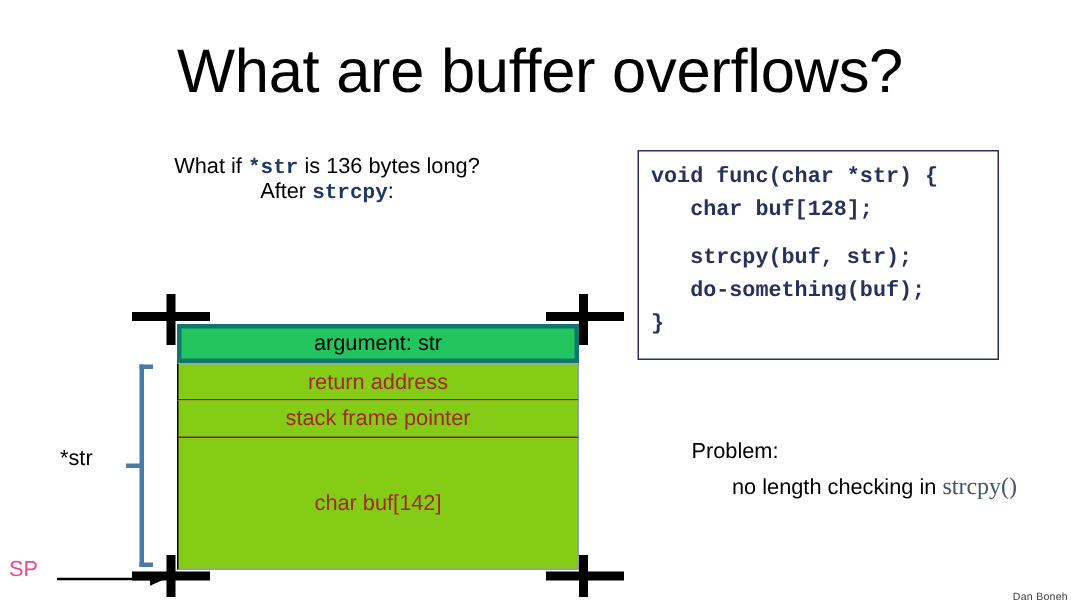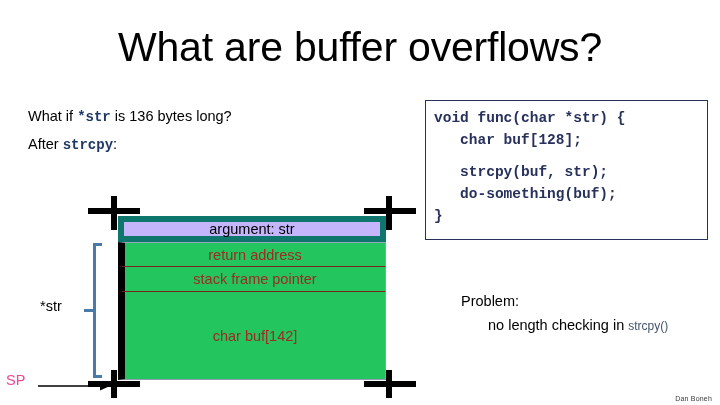--- a/index.html
+++ b/index.html
@@ -33,37 +33,38 @@
 
   
   #left-intro {
     position: absolute;
     left: 28px;
     top: 103px;
     width: 380px;
   }
   .intro-line {
     font-size: 14.5px;
-    line-height: 27px;
-    color: #000000;
-    white-space: nowrap;
+    line-height: 16px;
+    color: #000000;
+    white-space: nowrap;
+    text-align: center;
   }
   .mono-blue {
     font-family: "Liberation Mono", "DejaVu Sans Mono", monospace;
     font-weight: bold;
     color: #1f3864;
     font-size: 14px;
   }
 
   
   #code-box {
     position: absolute;
     left: 425px;
     top: 100px;
-    width: 283px;
+    width: 241px;
     height: 140px;
     border: 1.5px solid #27315c;
     box-sizing: border-box;
     background: #ffffff;
     padding: 6px 0 0 8px;
   }
   .code-line {
     font-family: "Liberation Mono", "DejaVu Sans Mono", monospace;
     font-size: 14.5px;
     line-height: 22px;
@@ -83,21 +84,22 @@
   .problem-line {
     font-size: 14.5px;
     line-height: 24px;
     color: #000000;
     white-space: nowrap;
     margin-left: 36px;
   }
   .problem-line.indent { padding-left: 27px; }
   .code-inline {
     color: #44546a;
-    font-size: 12px;
+    font-size: 16px;
+    font-family: Liberation Serif, serif;
   }
 
   
   #stack-diagram {
     position: absolute;
     left: 0;
     top: 0;
     width: 720px;
     height: 405px;
     pointer-events: none;
@@ -124,28 +126,28 @@
     box-sizing: border-box;
     display: flex;
     align-items: center;
     justify-content: center;
     font-size: 14.5px;
     white-space: nowrap;
   }
   #cell-argument {
     top: 216px;
     height: 26px;
-    background: #c4b5fd;
-    color: #000000;
-    border: 6px solid #0f766e;
+    background: #22c55e;
+    color: #000000;
+    border: 3px solid #0f766e;
   }
   .cell-red {
-    background: #22c55e;
+    background: #84cc16;
     color: #a02a22;
-    border-left: 7px solid #000000;
+    border-left: 1px solid #000000;
     border-right: 1px solid #8f9bb3;
     text-align: center;
   }
   #cell-return {
     top: 242px;
     height: 25px;
     border-top: 1px solid #9aa5bb;
     border-bottom: 1px solid #7a241d;
   }
   #cell-sfp {

